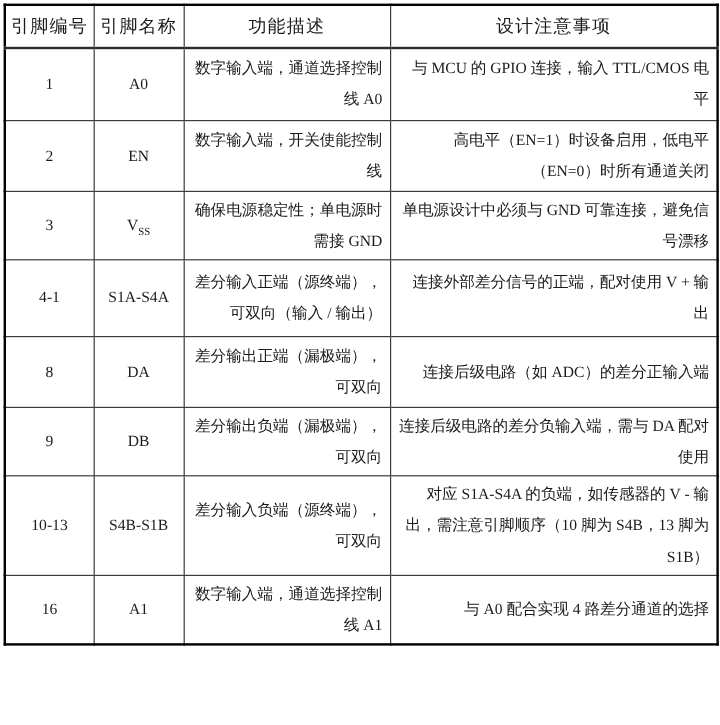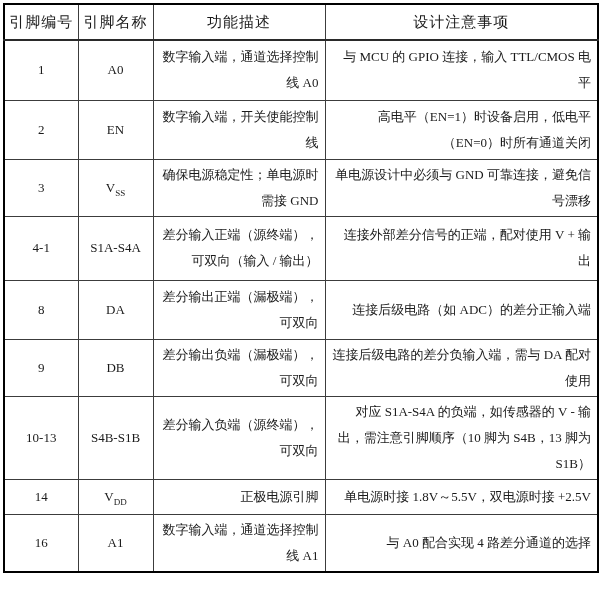--- a/index.html
+++ b/index.html
@@ -123,26 +123,20 @@
     <td class="c-note">连接后级电路的差分负输入端，需与 DA 配对使用</td>
   </tr>
 
   <tr>
     <td class="c-pin">10-13</td>
     <td class="c-name"><span>S4B-S1B</span></td>
     <td class="c-func">差分输入负端（源终端），可双向</td>
     <td class="c-note">对应 S1A-S4A 的负端，如传感器的 V - 输出，需注意引脚顺序（10 脚为 S4B，13 脚为 S1B）</td>
   </tr>
 
-  <tr>
-    <td class="c-pin">14</td>
-    <td class="c-name"><span>V</span><sub class="pin-sub">DD</sub></td>
-    <td class="c-func">正极电源引脚</td>
-    <td class="c-note">单电源时接 1.8V～5.5V，双电源时接 +2.5V</td>
-  </tr>
 
 
   <tr>
     <td class="c-pin">16</td>
     <td class="c-name"><span>A1</span></td>
     <td class="c-func">数字输入端，通道选择控制线 A1</td>
     <td class="c-note">与 A0 配合实现 4 路差分通道的选择</td>
   </tr>
 </tbody>
 </table>

